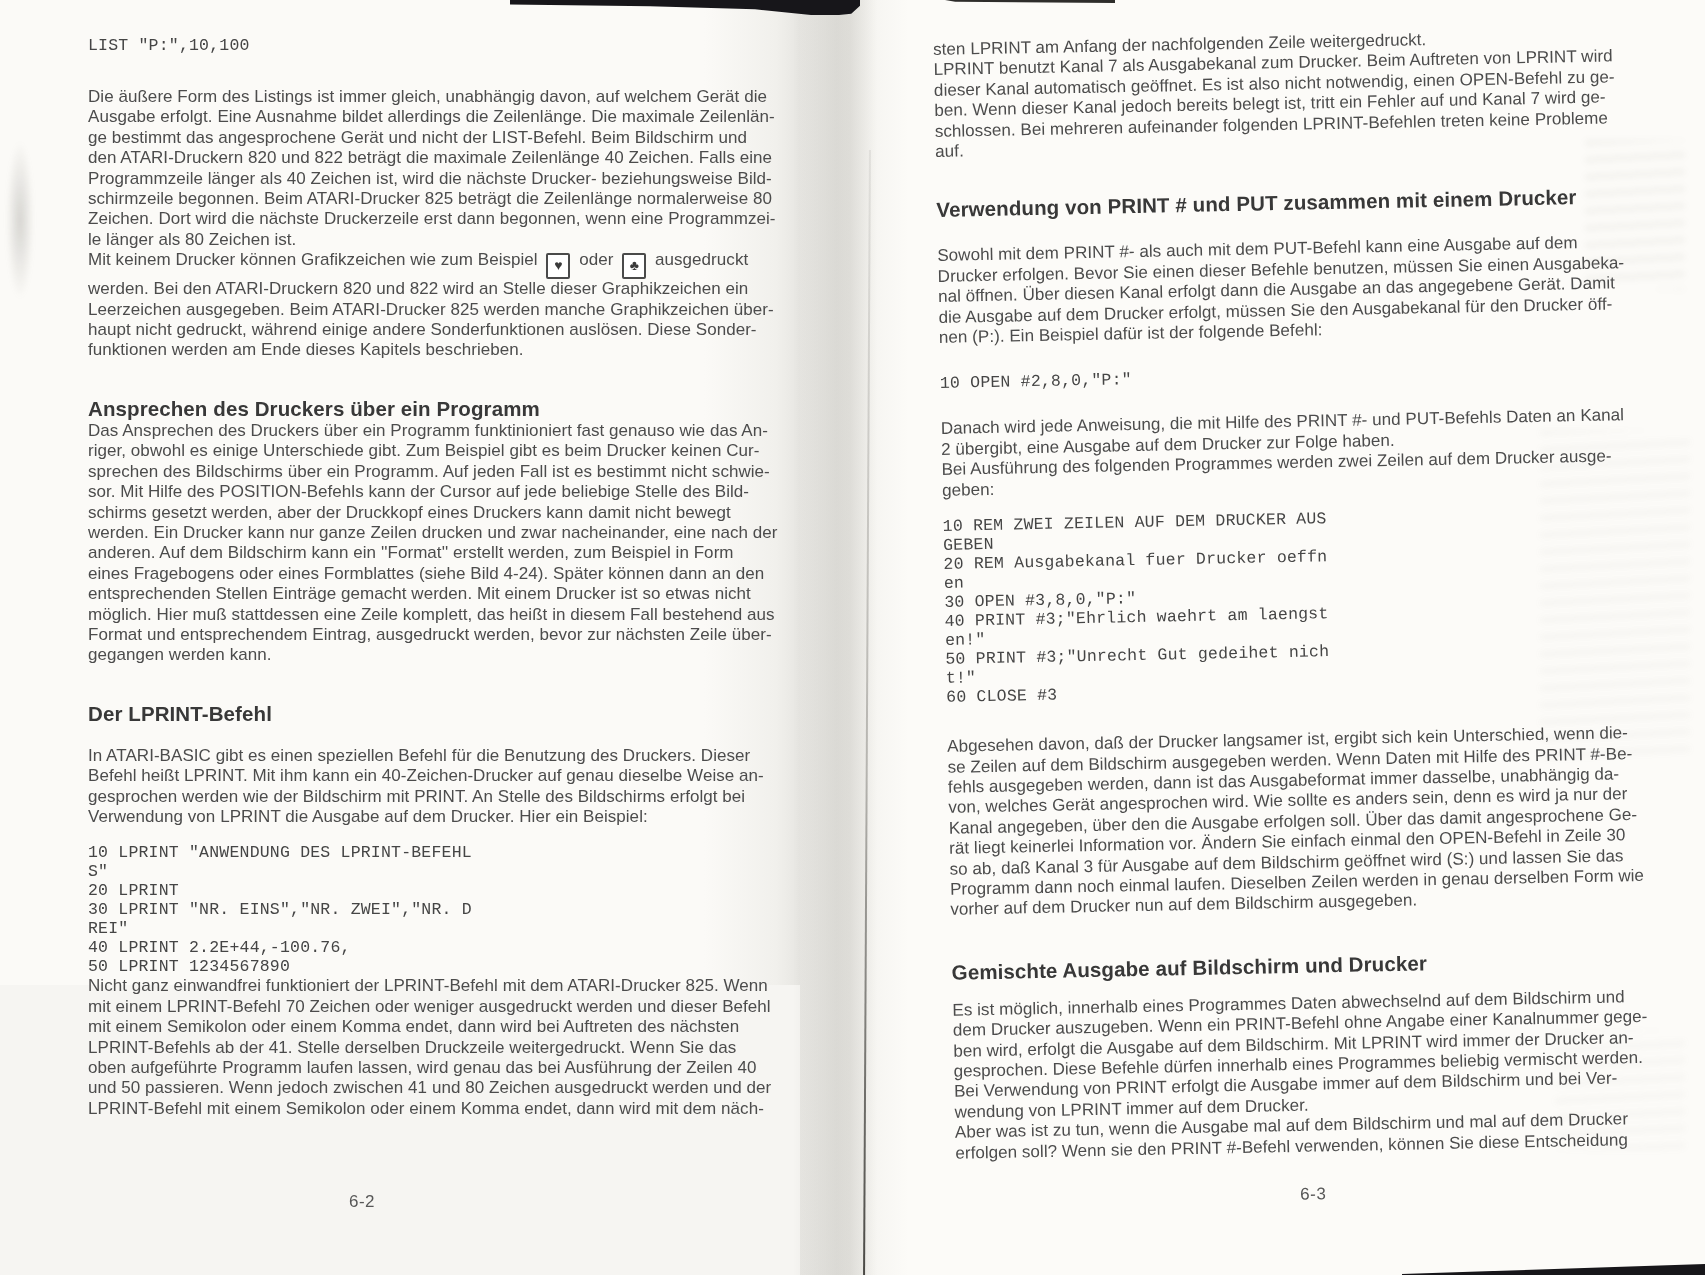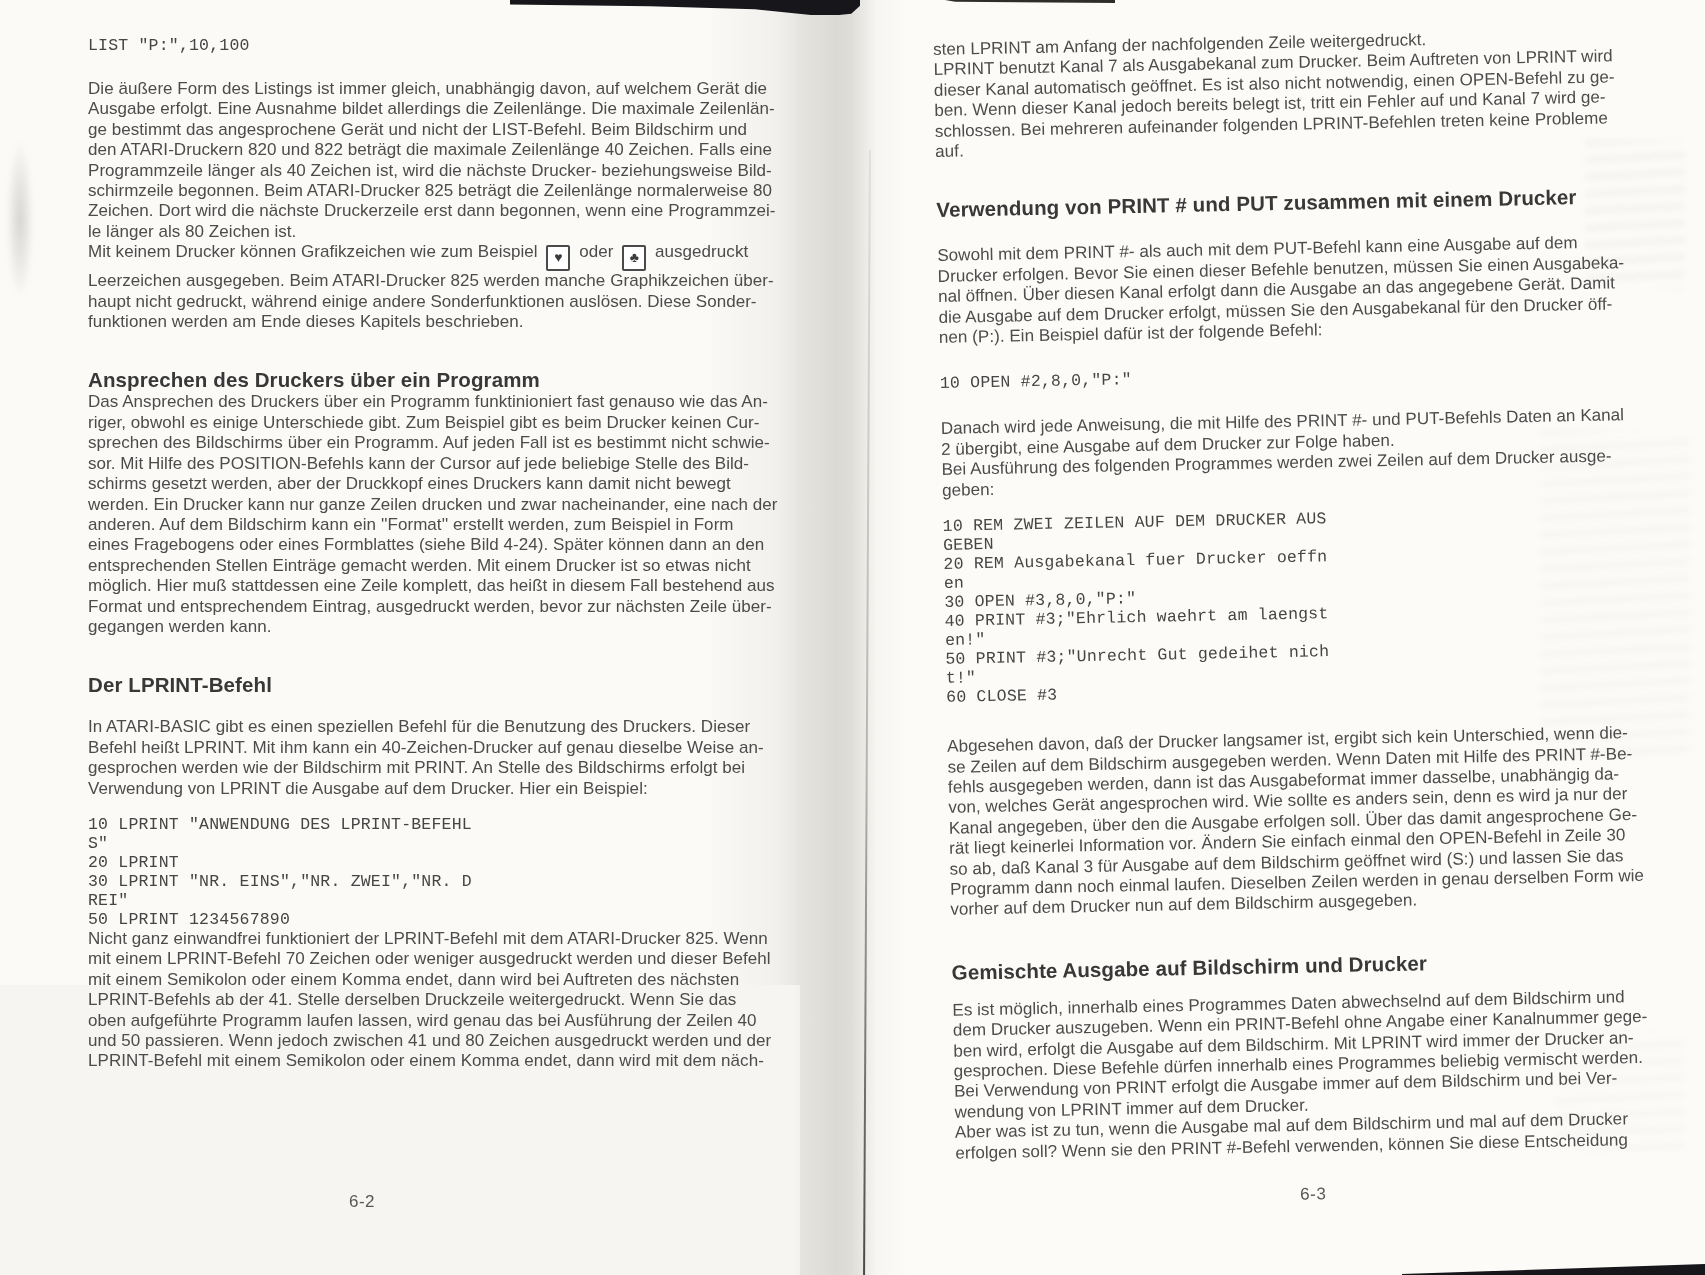--- a/index.html
+++ b/index.html
@@ -37,21 +37,21 @@
   .block.code .ln{
     font-family:"Liberation Mono", monospace;
     font-size:16.5px;line-height:19px;color:#454545;
     white-space:nowrap;letter-spacing:0.2px;
   }
   .block.heading{
     font-size:20.5px;font-weight:bold;color:#383838;line-height:24px;
     letter-spacing:0.1px;white-space:nowrap;
   }
   
-  .pg-left .block:nth-child(2){margin-top:24px;}
+  .pg-left .block:nth-child(2){margin-top:32px;}
   .pg-left .block:nth-child(3){margin-top:36px;}
   .pg-left .block:nth-child(4){}
   .pg-left .block:nth-child(5){margin-top:36px;}
   .pg-left .block:nth-child(6){margin-top:20px;}
   .pg-left .block:nth-child(7){margin-top:16px;}
   .pg-left .block:nth-child(8){}
   
   .pg-right .block:nth-child(2){margin-top:36px;}
   .pg-right .block:nth-child(3){margin-top:24px;}
   .pg-right .block:nth-child(4){margin-top:26px;}
@@ -133,20 +133,21 @@
       <div class="block para">
         <div class="ln">Die äußere Form des Listings ist immer gleich, unabhängig davon, auf welchem Gerät die</div>
         <div class="ln">Ausgabe erfolgt. Eine Ausnahme bildet allerdings die Zeilenlänge. Die maximale Zeilenlän-</div>
         <div class="ln">ge bestimmt das angesprochene Gerät und nicht der LIST-Befehl. Beim Bildschirm und</div>
         <div class="ln">den ATARI-Druckern 820 und 822 beträgt die maximale Zeilenlänge 40 Zeichen. Falls eine</div>
         <div class="ln">Programmzeile länger als 40 Zeichen ist, wird die nächste Drucker- beziehungsweise Bild-</div>
         <div class="ln">schirmzeile begonnen. Beim ATARI-Drucker 825 beträgt die Zeilenlänge normalerweise 80</div>
         <div class="ln">Zeichen. Dort wird die nächste Druckerzeile erst dann begonnen, wenn eine Programmzei-</div>
         <div class="ln">le länger als 80 Zeichen ist.</div>
         <div class="ln">Mit keinem Drucker können Grafikzeichen wie zum Beispiel <span class="card">♥</span> oder <span class="card">♣</span> ausgedruckt</div>
+        <div class="ln">werden. Bei den ATARI-Druckern 820 und 822 wird an Stelle dieser Graphikzeichen ein</div>
         <div class="ln">Leerzeichen ausgegeben. Beim ATARI-Drucker 825 werden manche Graphikzeichen über-</div>
         <div class="ln">haupt nicht gedruckt, während einige andere Sonderfunktionen auslösen. Diese Sonder-</div>
         <div class="ln">funktionen werden am Ende dieses Kapitels beschrieben.</div>
       </div>
       <div class="block heading">Ansprechen des Druckers über ein Programm</div>
       <div class="block para">
         <div class="ln">Das Ansprechen des Druckers über ein Programm funktinioniert fast genauso wie das An-</div>
         <div class="ln">riger, obwohl es einige Unterschiede gibt. Zum Beispiel gibt es beim Drucker keinen Cur-</div>
         <div class="ln">sprechen des Bildschirms über ein Programm. Auf jeden Fall ist es bestimmt nicht schwie-</div>
         <div class="ln">sor. Mit Hilfe des POSITION-Befehls kann der Cursor auf jede beliebige Stelle des Bild-</div>
@@ -165,20 +166,21 @@
         <div class="ln">Befehl heißt LPRINT. Mit ihm kann ein 40-Zeichen-Drucker auf genau dieselbe Weise an-</div>
         <div class="ln">gesprochen werden wie der Bildschirm mit PRINT. An Stelle des Bildschirms erfolgt bei</div>
         <div class="ln">Verwendung von LPRINT die Ausgabe auf dem Drucker. Hier ein Beispiel:</div>
       </div>
       <div class="block code">
         <div class="ln">10 LPRINT "ANWENDUNG DES LPRINT-BEFEHL</div>
         <div class="ln">S"</div>
         <div class="ln">20 LPRINT</div>
         <div class="ln">30 LPRINT "NR. EINS","NR. ZWEI","NR. D</div>
         <div class="ln">REI"</div>
+        <div class="ln">40 LPRINT 2.2E+44,-100.76,</div>
         <div class="ln">50 LPRINT 1234567890</div>
       </div>
       <div class="block para">
         <div class="ln">Nicht ganz einwandfrei funktioniert der LPRINT-Befehl mit dem ATARI-Drucker 825. Wenn</div>
         <div class="ln">mit einem LPRINT-Befehl 70 Zeichen oder weniger ausgedruckt werden und dieser Befehl</div>
         <div class="ln">mit einem Semikolon oder einem Komma endet, dann wird bei Auftreten des nächsten</div>
         <div class="ln">LPRINT-Befehls ab der 41. Stelle derselben Druckzeile weitergedruckt. Wenn Sie das</div>
         <div class="ln">oben aufgeführte Programm laufen lassen, wird genau das bei Ausführung der Zeilen 40</div>
         <div class="ln">und 50 passieren. Wenn jedoch zwischen 41 und 80 Zeichen ausgedruckt werden und der</div>
         <div class="ln">LPRINT-Befehl mit einem Semikolon oder einem Komma endet, dann wird mit dem näch-</div>

